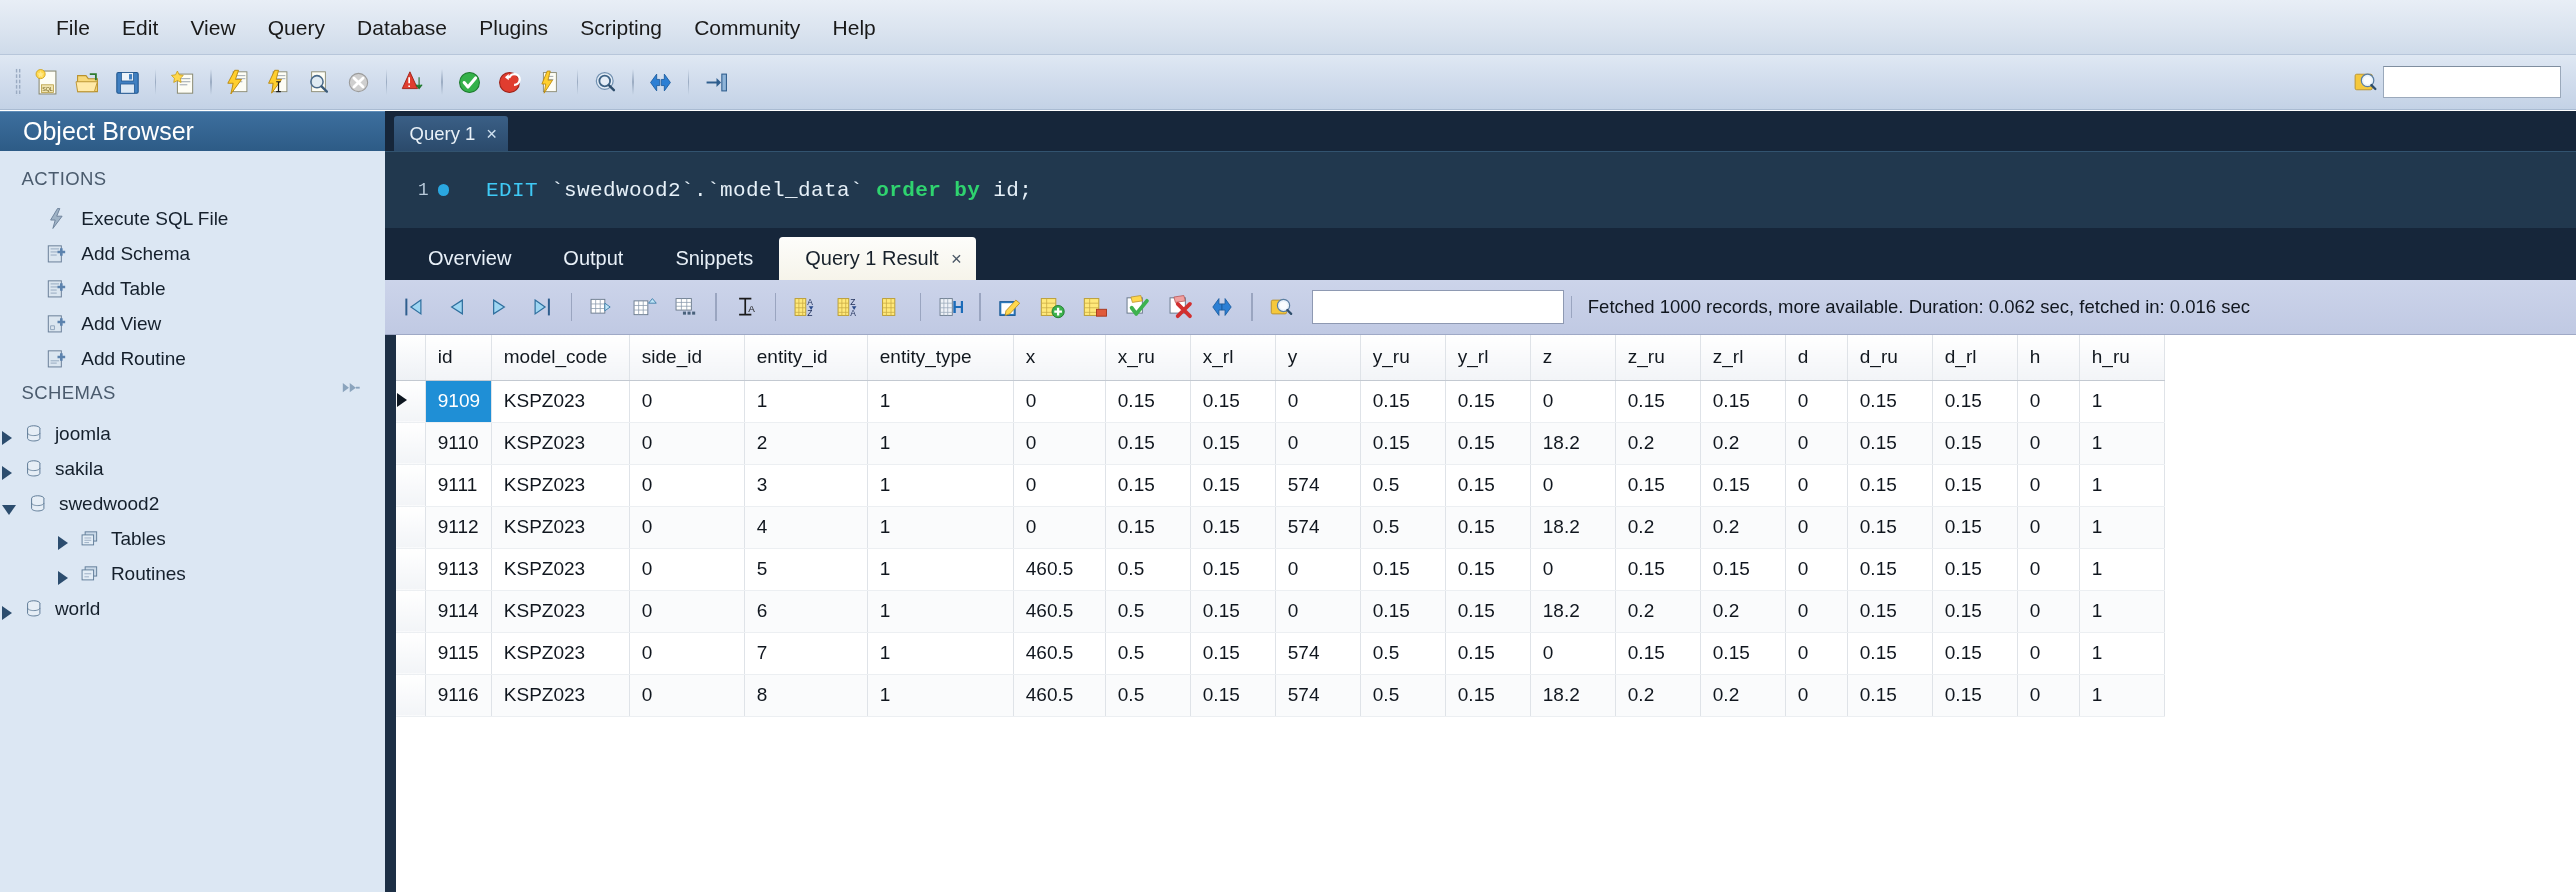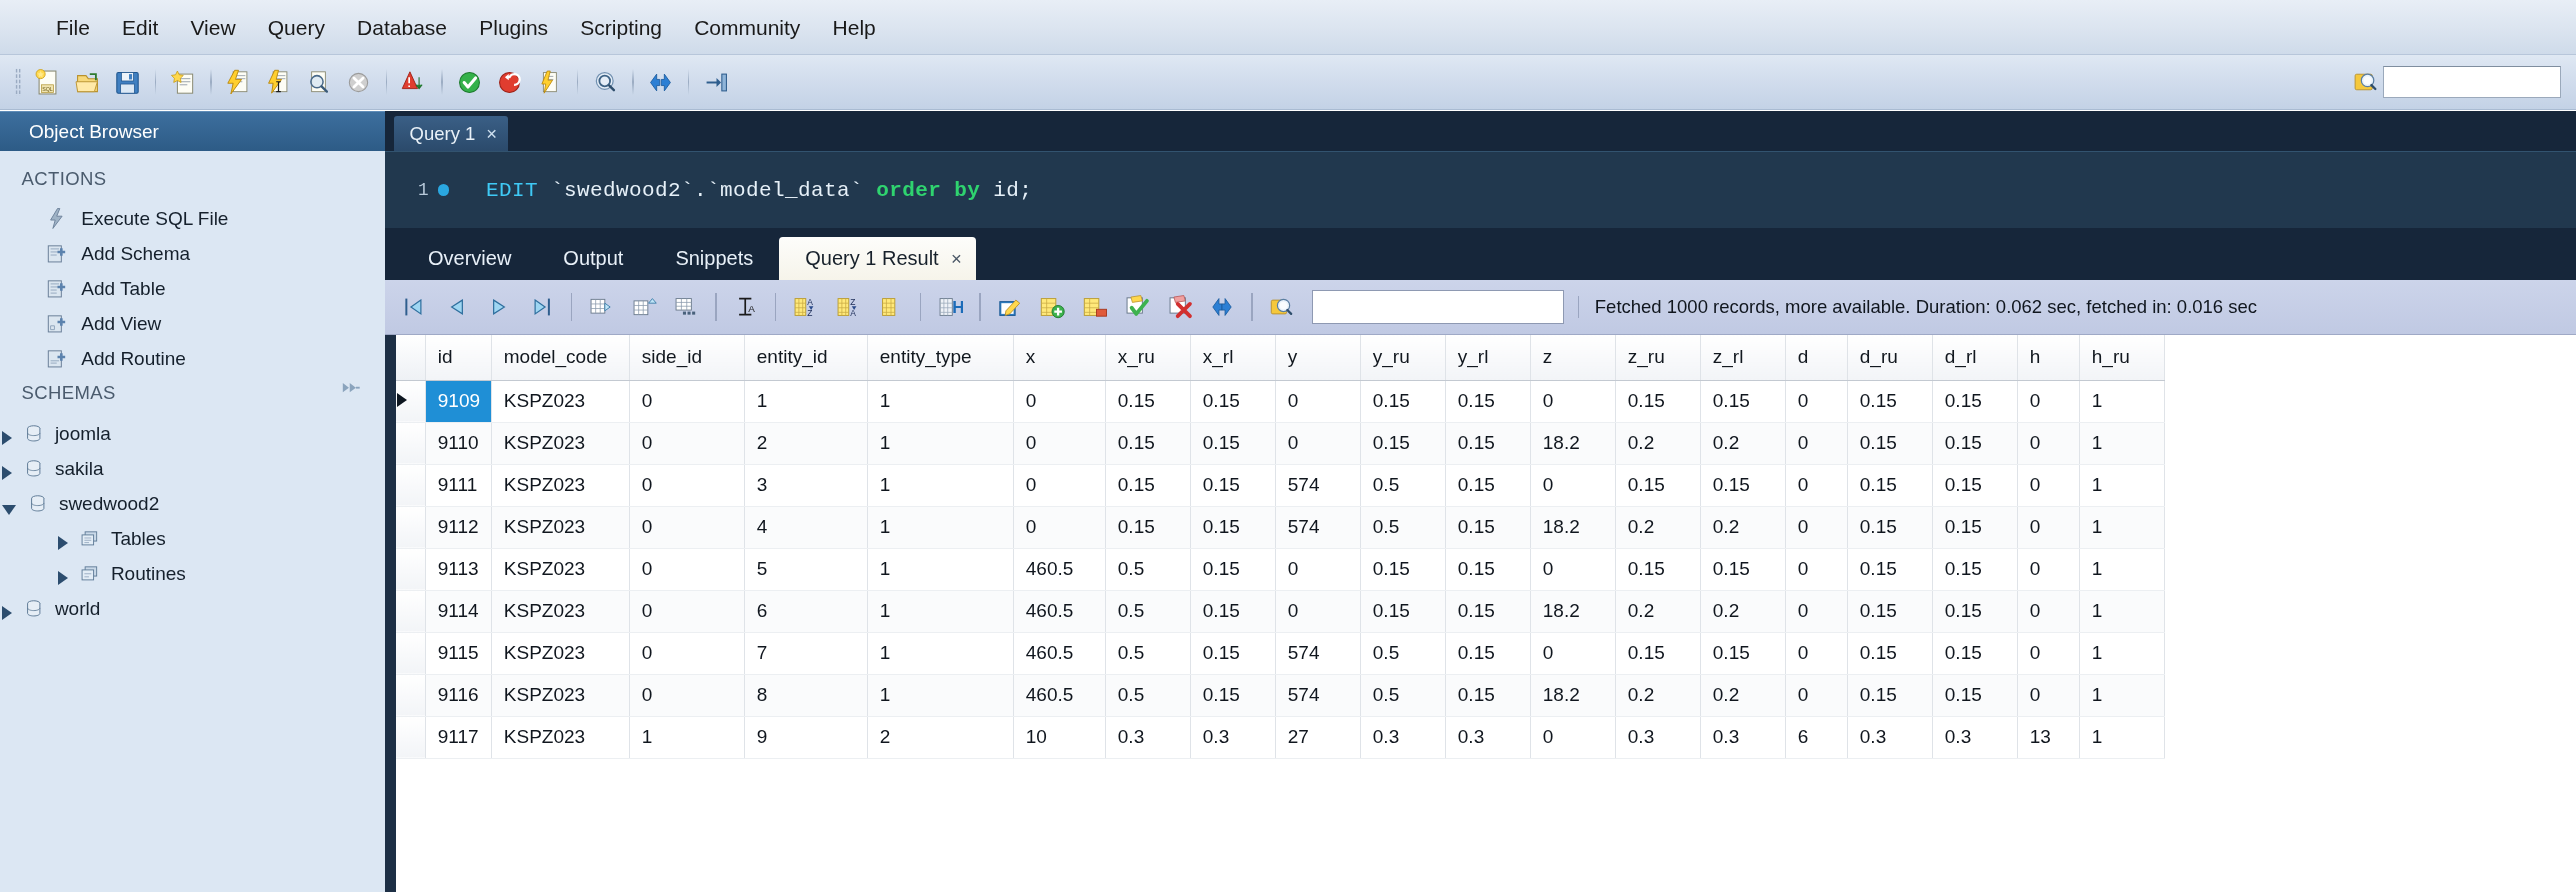--- a/index.html
+++ b/index.html
@@ -51,22 +51,22 @@
   }
 
   
   .sidebar {
     position: absolute; left: 0; top: 111px; width: 385px; height: 781px;
     background: #dce7f3; border-right: 0;
   }
   .sb-header {
     height: 40px; background: linear-gradient(to bottom,#3d6f9e,#2d5b86);
     border-top: 0.8px solid #5f8cb8;
-    display: flex; align-items: center; padding-left: 29px;
-    color: #ffffff; font-size: 19px;
+    display: flex; align-items: center; padding-left: 23px;
+    color: #ffffff; font-size: 25px;
   }
   .sb-body { background: #dce7f3; height: 741px; padding-top: 6.2px; }
   .sb-section {
     font-size: 18.5px; color: #4a5b6d; letter-spacing: 0.4px;
     padding: 10.8px 0 4.6px 21.5px; display:flex; align-items:center; justify-content:space-between;
     padding-right: 23px;
   }
   .sb-row {
     display: flex; align-items: flex-end; height: 35px;
     padding-left: 46px; font-size: 19px; color: #15202c; gap: 12.3px;
@@ -143,21 +143,21 @@
   .gt-btn {
     width: 35px; height: 35px; margin: 0 3.8px; display:flex;
     align-items:center; justify-content:center; border-radius:2.3px; cursor:default;
   }
   .gt-sep { width: 1.5px; height: 28px; margin: 0 7.7px; background: #9aa5c0; }
   .gt-input {
     width: 252px; height: 34px; background: #fff; border: 0.8px solid #8e99b2;
     margin-left: 9.2px; font-size: 17px; padding: 0 6.2px; outline: none;
   }
   .gt-status {
-    margin-left: 14px; border-left: 1.5px solid #9aa5c0; padding-left: 15.4px;
+    margin-left: 7px; border-left: 1.5px solid #9aa5c0; padding-left: 15.4px;
     font-size: 18.5px; color: #10161e; white-space: nowrap;
   }
 
   
   .grid-scroll { width: 2191px; height: 557px; overflow: hidden; background: #fff; }
   table.grid { border-collapse: collapse; table-layout: fixed; font-size: 19px; }
   table.grid th, table.grid td {
     border-right: 0.8px solid #dfe3e8; border-bottom: 0.8px solid #eceff2;
     padding: 0 0 0 12.3px; height: 42px; text-align: left;
     white-space: nowrap; overflow: hidden; color: #10161e;
@@ -877,42 +877,20 @@
                 <td>0.15</td>
                 <td>18.2</td>
                 <td>0.2</td>
                 <td>0.2</td>
                 <td>0</td>
                 <td>0.15</td>
                 <td>0.15</td>
                 <td>0</td>
                 <td>1</td>
               </tr>
-              <tr>
-                <td class="rowmark"></td>
-                <td>9117</td>
-                <td>KSPZ023</td>
-                <td>1</td>
-                <td>9</td>
-                <td>2</td>
-                <td>10</td>
-                <td>0.3</td>
-                <td>0.3</td>
-                <td>27</td>
-                <td>0.3</td>
-                <td>0.3</td>
-                <td>0</td>
-                <td>0.3</td>
-                <td>0.3</td>
-                <td>6</td>
-                <td>0.3</td>
-                <td>0.3</td>
-                <td>13</td>
-                <td>1</td>
-              </tr>
             </tbody>
         </table>
       </div>
 
     </div>
   </div>
 </div>
 
 
 </body></html>

